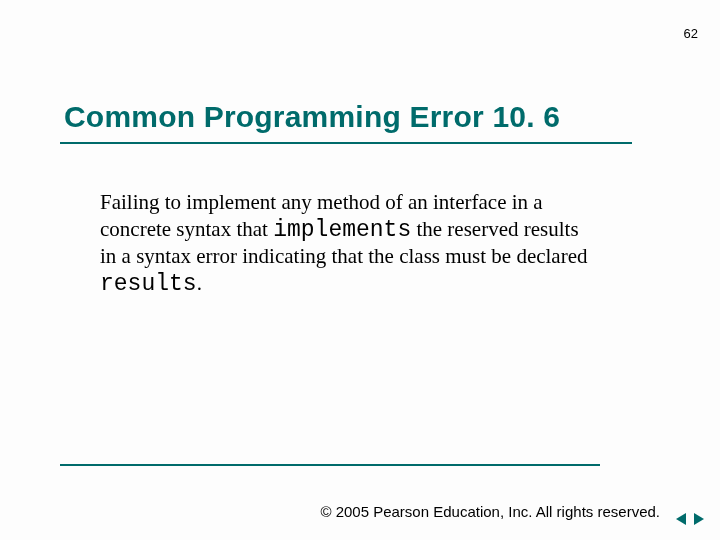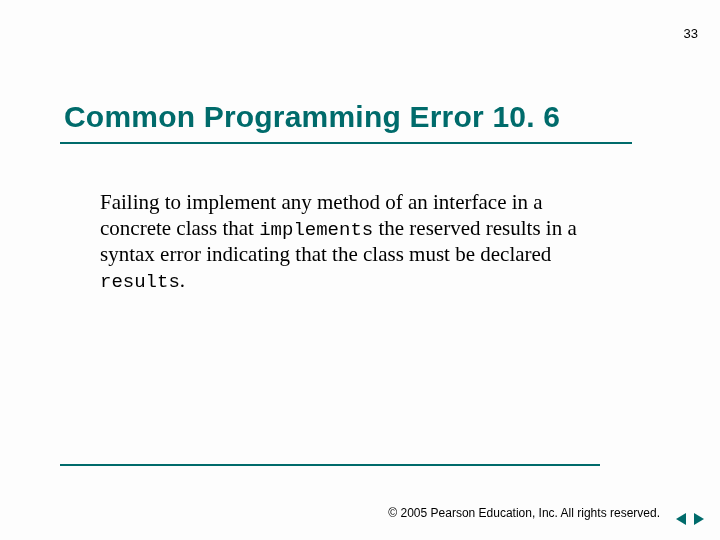--- a/index.html
+++ b/index.html
@@ -40,36 +40,36 @@
     top: 190px;
     left: 100px;
     width: 500px;
     font-size: 21px;
     line-height: 1.23;
     color: #000;
     font-family: "Times New Roman", Times, serif;
   }
   .body-text .code {
     font-family: "Courier New", Courier, monospace;
-    font-size: 19px;
+    font-size: 23px;
   }
   .rule-bottom {
     position: absolute;
     top: 464px;
     left: 60px;
     width: 540px;
     height: 0;
     border-top: 2px solid #006b6b;
   }
   .footer {
     position: absolute;
     bottom: 20px;
     right: 60px;
     font-family: Arial, Helvetica, sans-serif;
-    font-size: 12px;
+    font-size: 15px;
     color: #000;
   }
   .nav {
     position: absolute;
     bottom: 14px;
     right: 14px;
     display: flex;
     gap: 4px;
   }
   .nav-btn {
@@ -89,28 +89,28 @@
   .tri-right {
     width: 0; height: 0;
     border-top: 6px solid transparent;
     border-bottom: 6px solid transparent;
     border-left: 10px solid #006b6b;
   }
 </style>
 </head>
 <body>
 
-<div class="page-number">33</div>
+<div class="page-number">62</div>
 
 <div class="heading">Common Programming Error 10. 6</div>
 
 <div class="rule-top"></div>
 
 <div class="body-text">
-  <span>Failing to implement any method of an interface in a concrete class that </span><span class="code">implements</span><span> the reserved results in a syntax error indicating that the class must be declared </span><span class="code">results</span><span>.</span>
+  <span>Failing to implement any method of an interface in a concrete syntax that </span><span class="code">implements</span><span> the reserved results in a syntax error indicating that the class must be declared </span><span class="code">results</span><span>.</span>
 </div>
 
 <div class="rule-bottom"></div>
 
 <div class="footer">© 2005 Pearson Education, Inc.  All rights reserved.</div>
 
 <div class="nav">
   <div class="nav-btn">
     <div class="tri-left" title="triangle-left"></div>
   </div>

